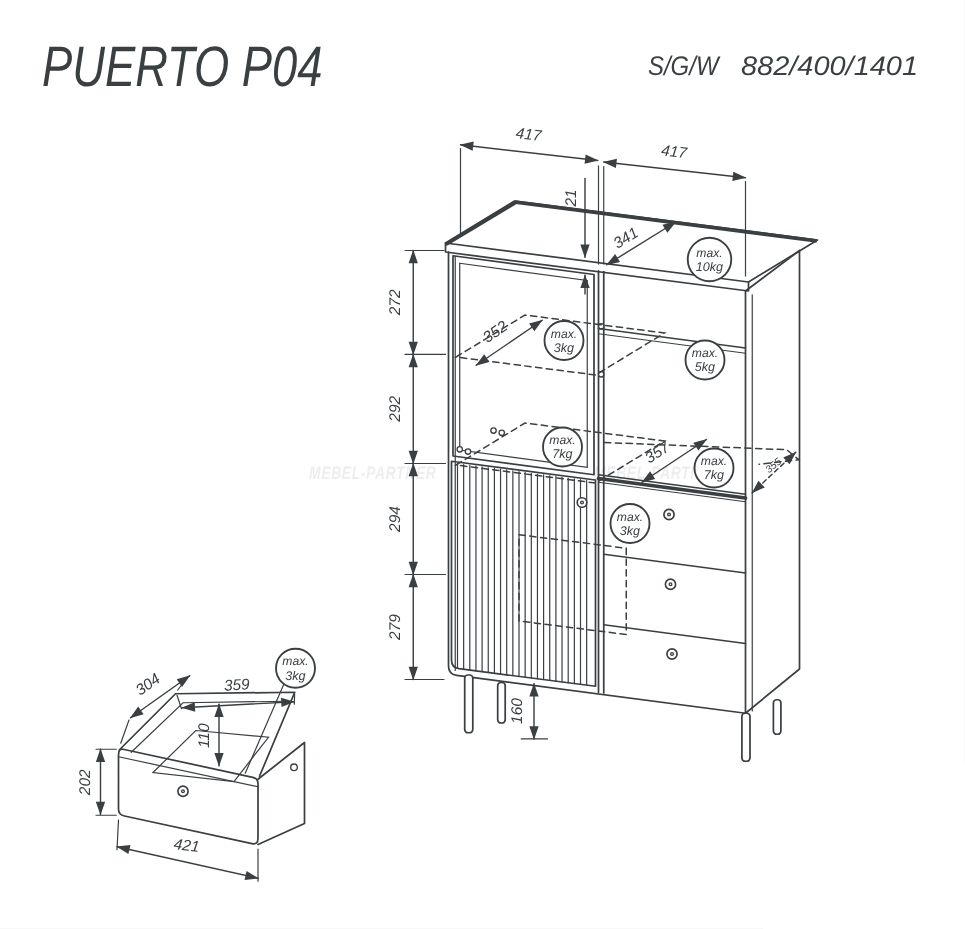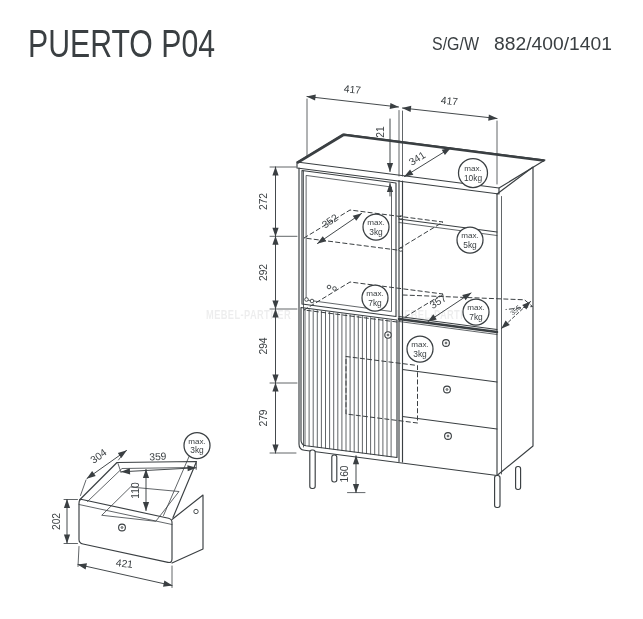--- a/index.html
+++ b/index.html
@@ -1,18 +1,18 @@
 <!DOCTYPE html>
 <html style="--ink: #3a3f42; --bg: #ffffff;"><head>
 <meta charset="utf-8">
 <style>
   :root{ --ink:#3a3f42; --bg:#ffffff; }
   html,body{margin:0;padding:0;background:#f4f4f4;}
   #stage{position:relative;width:643px;height:619px;background:var(--bg);overflow:hidden;
-         font-family:"Liberation Sans",sans-serif;}
+         font-family:"Liberation Sans",sans-serif;font-style:italic;}
   svg{position:absolute;left:0;top:0;}
   svg text{fill:var(--ink);font-family:"Liberation Sans",sans-serif;}
   .ln{stroke:var(--ink);stroke-width:1.15;fill:none;stroke-linecap:round;stroke-linejoin:round;}
   .ln2{stroke:var(--ink);stroke-width:0.8;fill:none;stroke-linecap:round;}
   .thick{stroke:var(--ink);stroke-width:2.5;fill:none;stroke-linecap:round;}
   .dash{stroke:var(--ink);stroke-width:1.0;fill:none;stroke-dasharray:4.2 3;stroke-linecap:round;}
   .dimln{stroke:var(--ink);stroke-width:0.95;fill:none;stroke-linecap:round;}
   .extln{stroke:var(--ink);stroke-width:0.8;fill:none;stroke-linecap:round;}
   .dim{font-size:10.3px;text-anchor:middle;}
   .dim-sm{font-size:6.8px;text-anchor:middle;}

